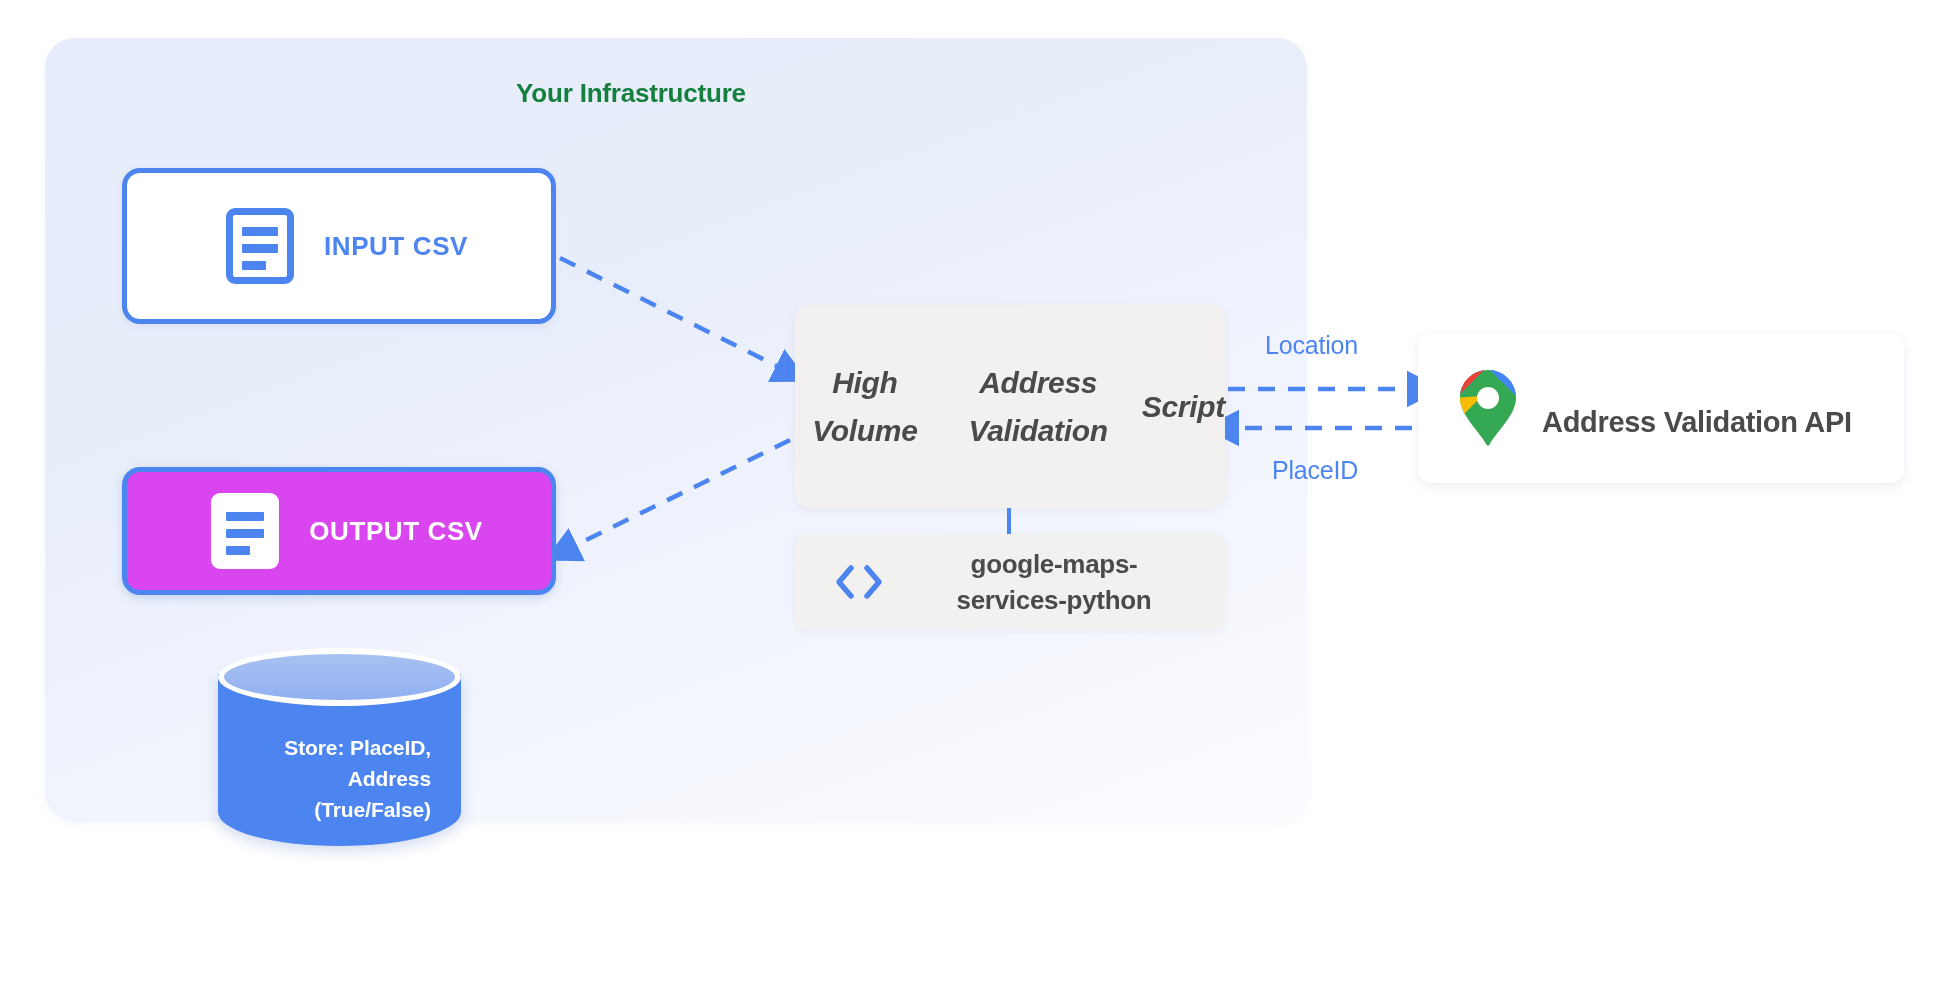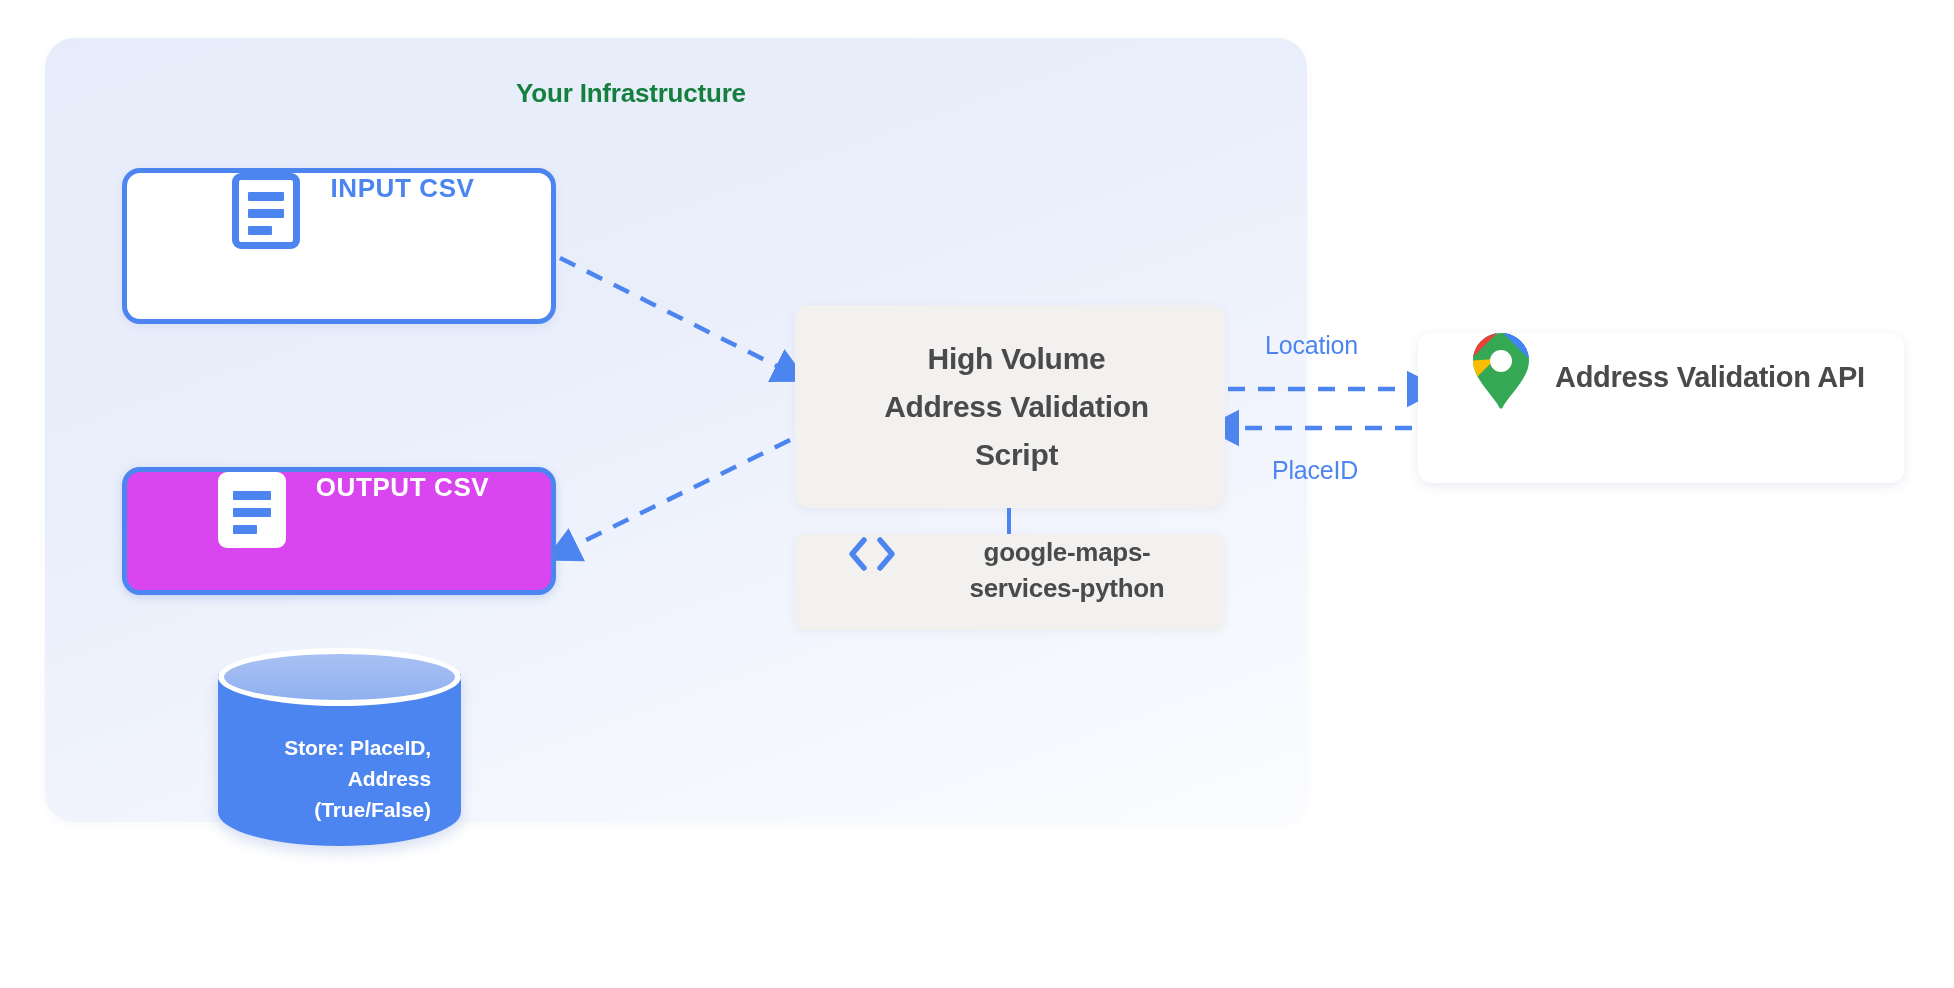--- a/index.html
+++ b/index.html
@@ -43,22 +43,22 @@
     font-weight: bold;
     color: #15803d;
     letter-spacing: -0.2px;
   }
 
   
   .node {
     position: absolute;
     box-sizing: border-box;
     display: flex;
+    align-items: center;
     justify-content: center;
-    padding-left: 13px;
   }
 
   
   #input-csv {
     left: 122px;
     top: 168px;
     width: 434px;
     height: 156px;
     background: #ffffff;
     border: 5px solid #4d85f0;
@@ -129,22 +129,23 @@
   .doc-icon.solid .l3 { left: 15px; top: 53px; width: 24px; }
 
   
   #script-box {
     left: 795px;
     top: 305px;
     width: 430px;
     height: 203px;
     background: #f2f1ef;
     border-radius: 14px;
-    flex-direction: column;
+    flex-direction: row;
     box-shadow: 0 2px 8px rgba(120,130,150,0.10);
+    font-style: italic;
   }
   #script-box .script-line {
     color: #4a4a4a;
     font-size: 30px;
     font-weight: bold;
     line-height: 48px;
     text-align: center;
     letter-spacing: -0.3px;
   }
 

